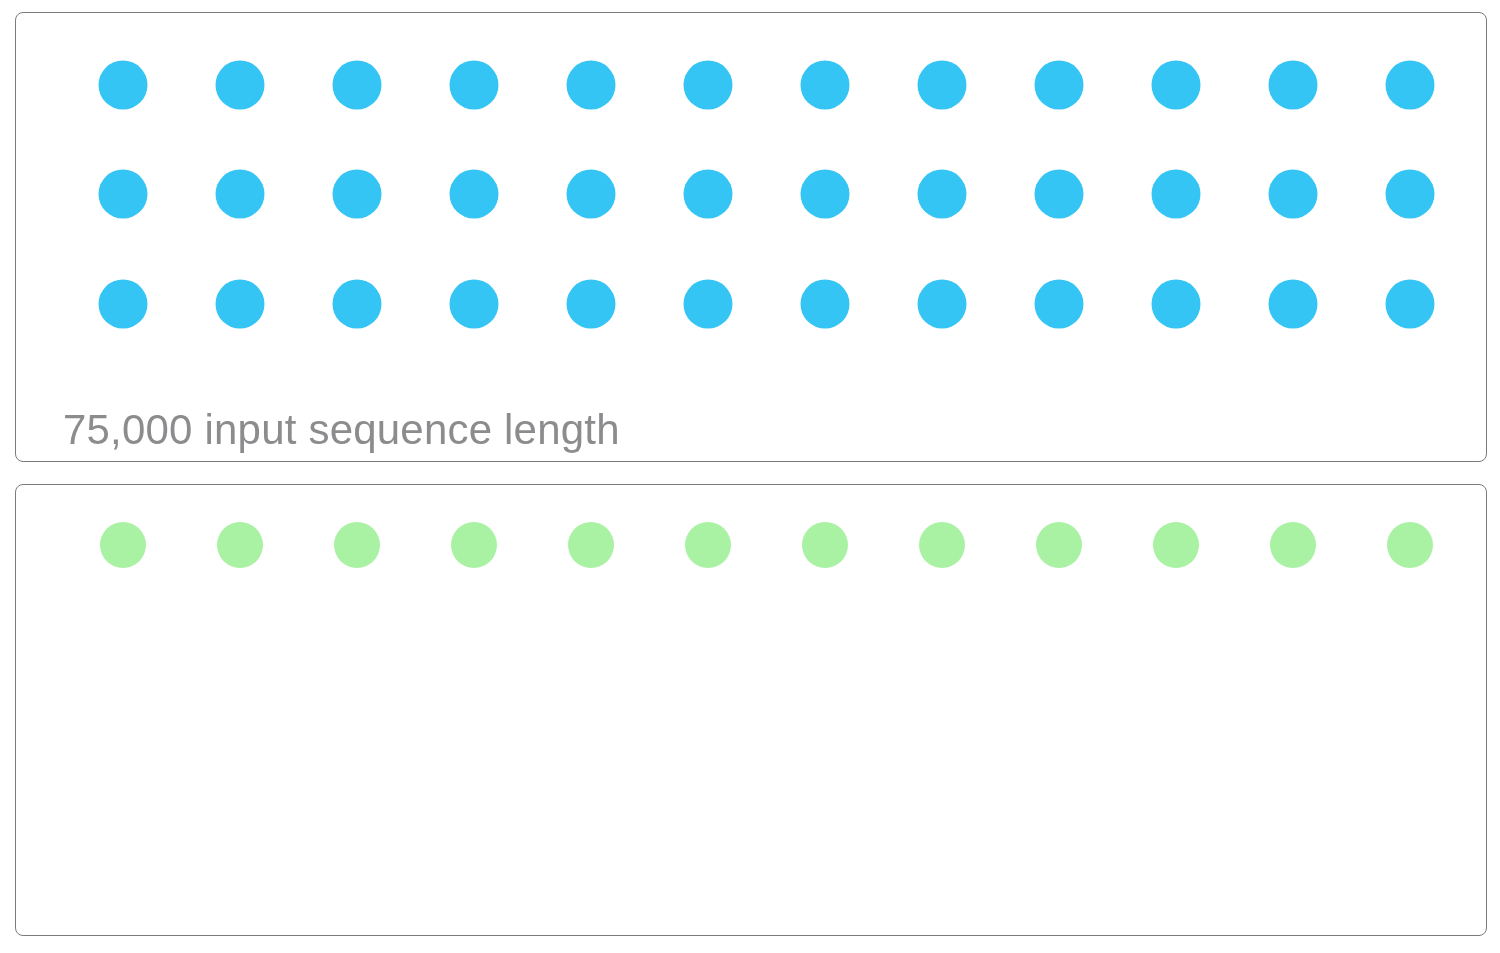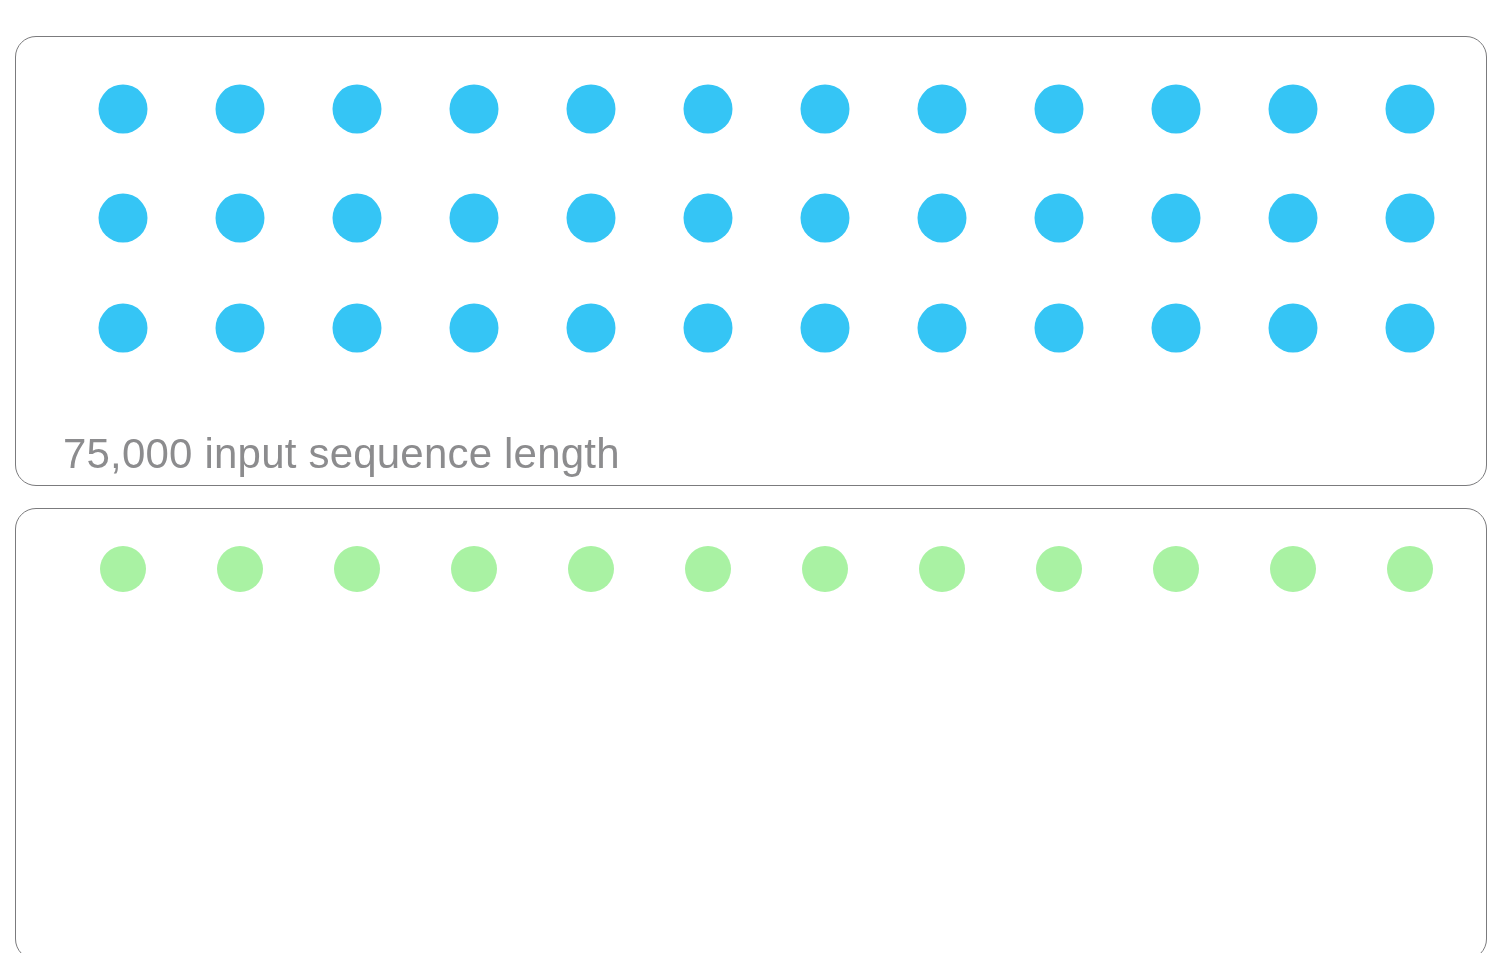--- a/index.html
+++ b/index.html
@@ -22,22 +22,21 @@
     top: 0;
     width: 1500px;
     height: 953px;
   }
 
   .panel {
     position: absolute;
     box-sizing: border-box;
     background: #ffffff;
     border: 1.6px solid #7b7b7d;
-    border-radius: 21px;
-    margin-top: 24px;
+    border-radius: 8px;
   }
 
   #panel-input {
     left: 15px;
     top: 12px;
     width: 1472px;
     height: 450px;
   }
 
   #panel-output {

